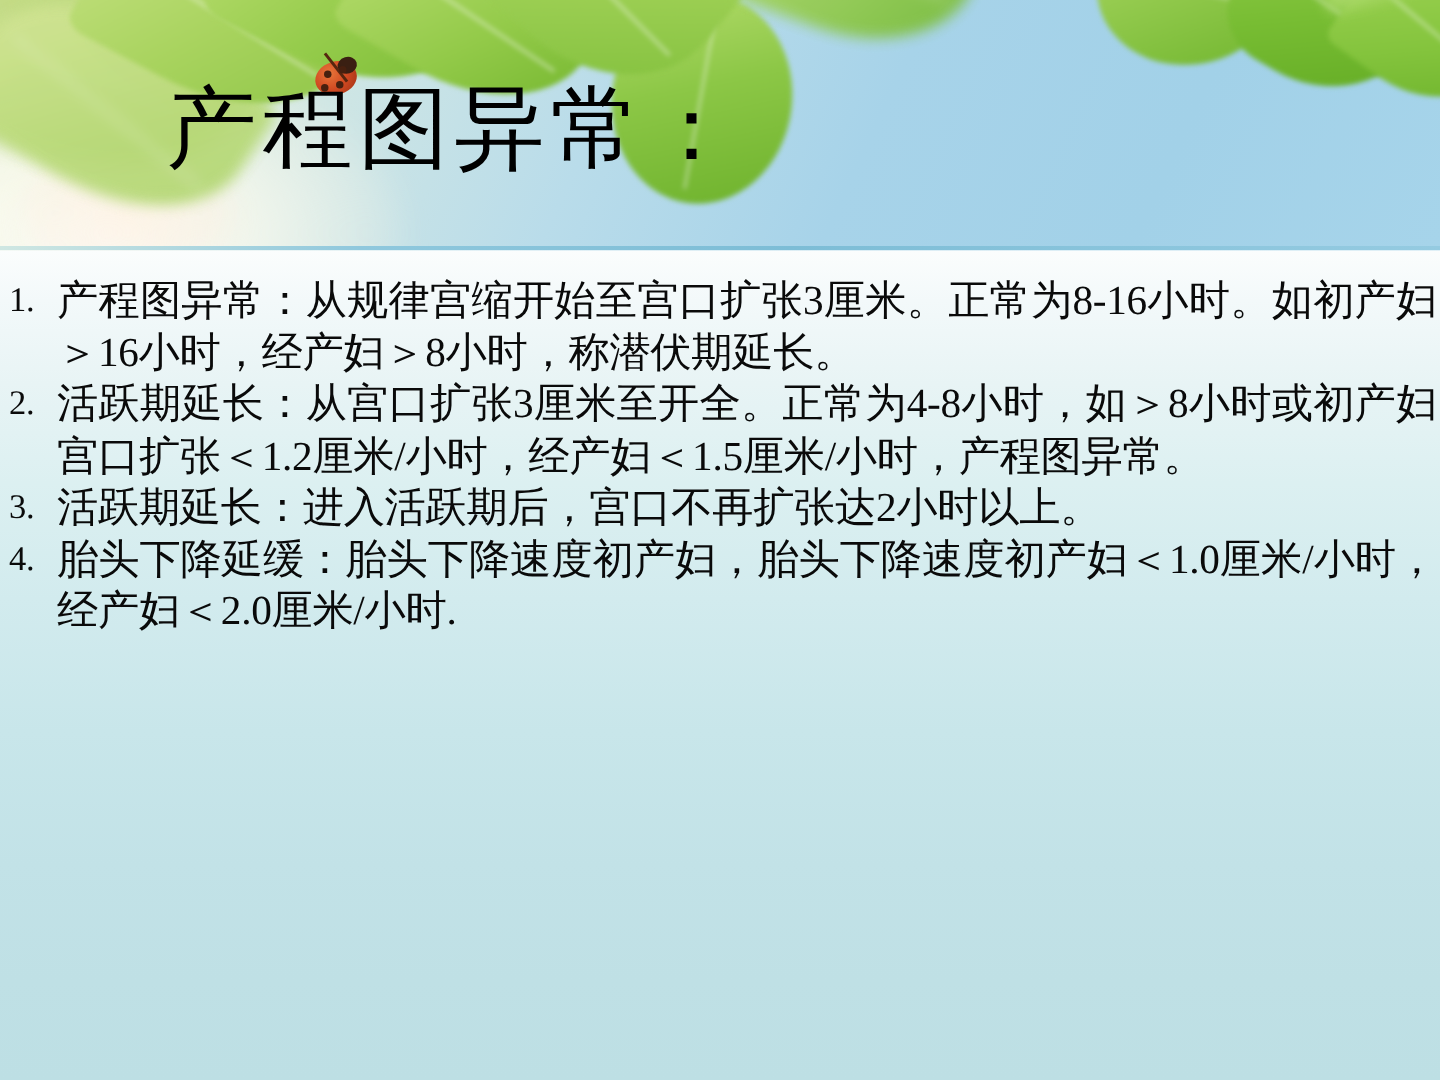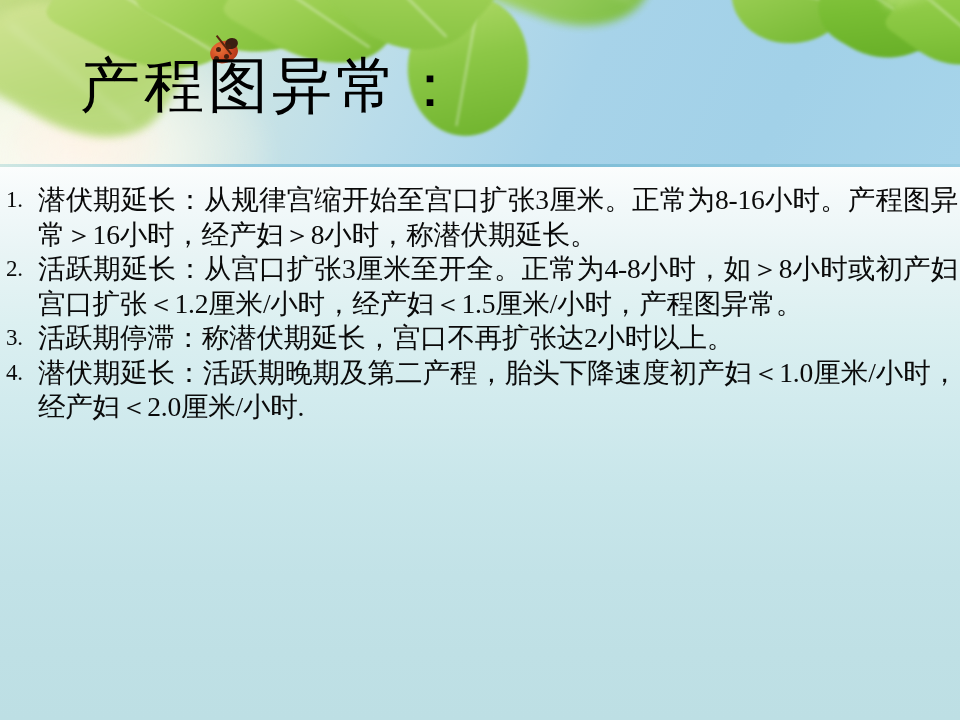--- a/index.html
+++ b/index.html
@@ -119,21 +119,21 @@
   .header .edge {
     position: absolute;
     left: 0; bottom: 0;
     width: 100%; height: 3px;
     background: linear-gradient(90deg,#cfe7e2 0%, #8fc8dd 25%, #7dbdd6 55%, #95cbe1 100%);
   }
 
   
   .title {
     position: absolute;
-    left: 80px;
+    left: 111px;
     top: 56px;
     font-family: "Liberation Serif", "DejaVu Serif", serif;
     font-size: 60px;
     line-height: 1;
     color: #000000;
     letter-spacing: 4px;
     white-space: nowrap;
     font-weight: 400;
   }
 
@@ -281,34 +281,34 @@
     <div class="edge"></div>
   </div>
 
   <div class="title">产程图异常：</div>
 
   <div class="body-area">
     <ul class="list">
 
       <li class="item">
         <span class="marker">1.</span>
-        <span class="text">潜伏期延长：从规律宫缩开始至宫口扩张3厘米。正常为8-16小时。产程图异常＞16小时，经产妇＞8小时，称潜伏期延长。</span>
+        <span class="text">产程图异常：从规律宫缩开始至宫口扩张3厘米。正常为8-16小时。如初产妇＞16小时，经产妇＞8小时，称潜伏期延长。</span>
       </li>
 
       <li class="item">
         <span class="marker">2.</span>
         <span class="text">活跃期延长：从宫口扩张3厘米至开全。正常为4-8小时，如＞8小时或初产妇宫口扩张＜1.2厘米/小时，经产妇＜1.5厘米/小时，产程图异常。</span>
       </li>
 
       <li class="item">
         <span class="marker">3.</span>
-        <span class="text">活跃期停滞：称潜伏期延长，宫口不再扩张达2小时以上。</span>
+        <span class="text">活跃期延长：进入活跃期后，宫口不再扩张达2小时以上。</span>
       </li>
 
       <li class="item">
         <span class="marker">4.</span>
-        <span class="text">潜伏期延长：活跃期晚期及第二产程，胎头下降速度初产妇＜1.0厘米/小时，经产妇＜2.0厘米/小时.</span>
+        <span class="text">胎头下降延缓：胎头下降速度初产妇，胎头下降速度初产妇＜1.0厘米/小时，经产妇＜2.0厘米/小时.</span>
       </li>
 
     </ul>
   </div>
 
 </div>
 
 </body></html>

